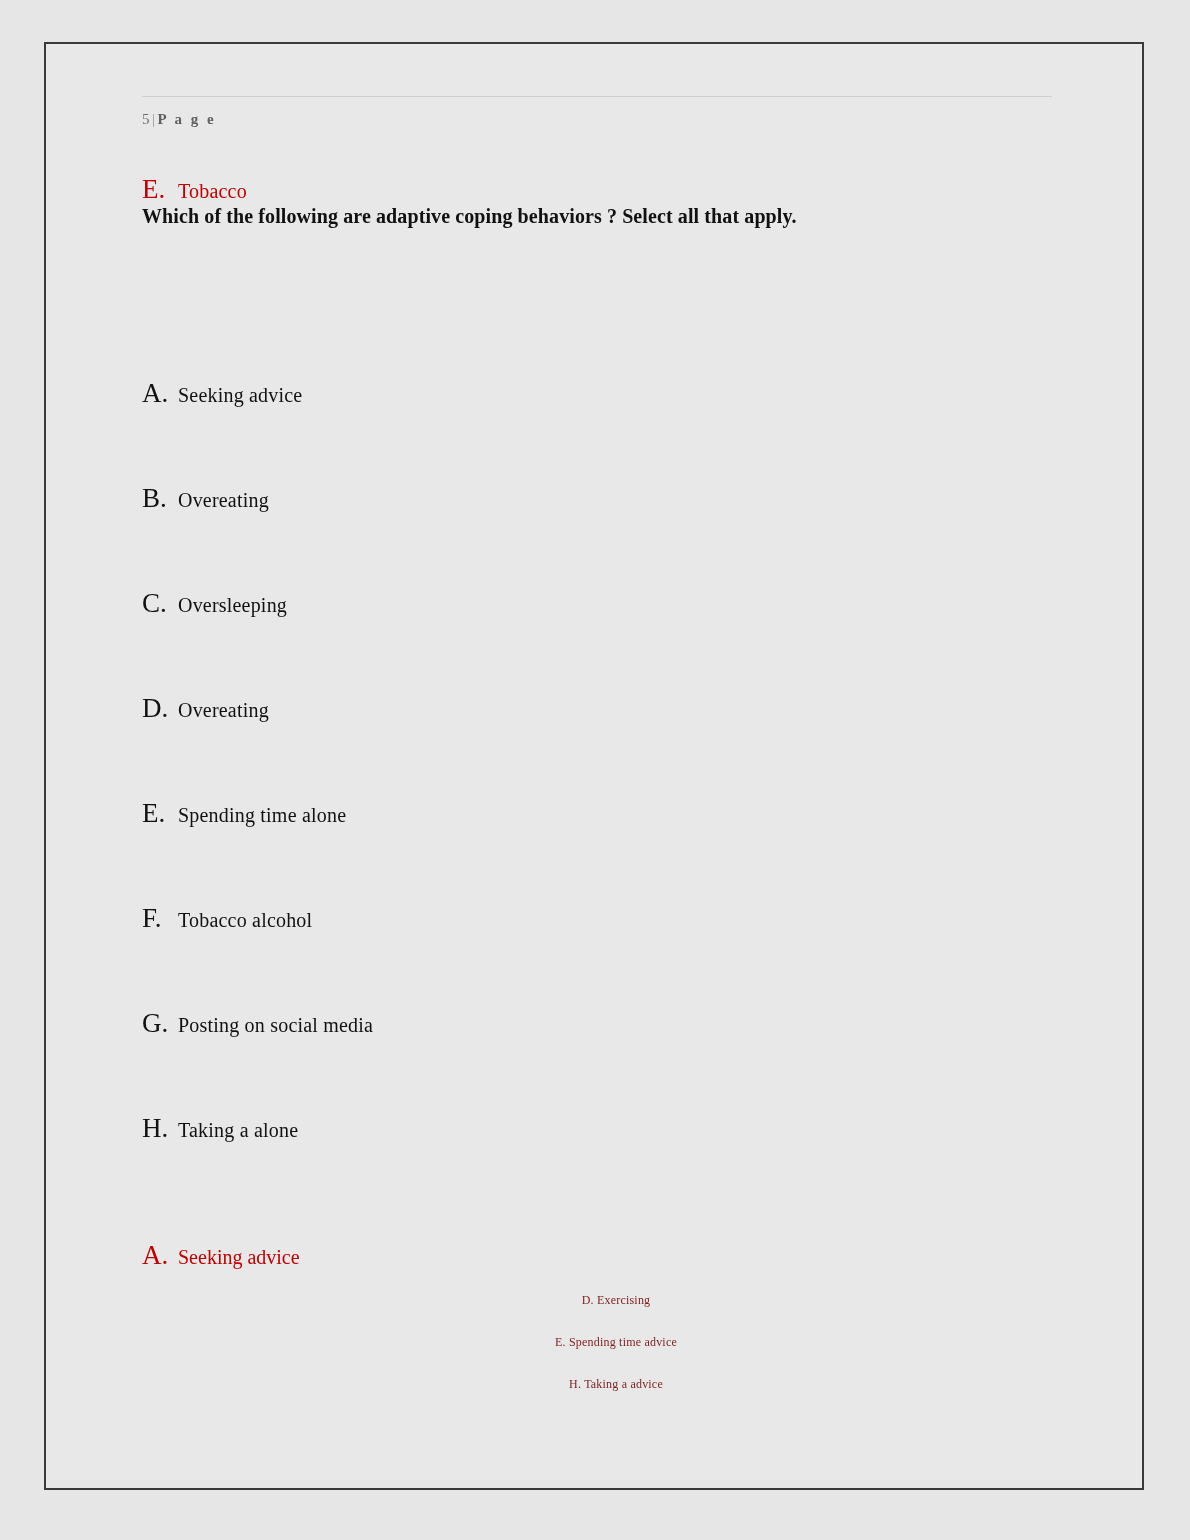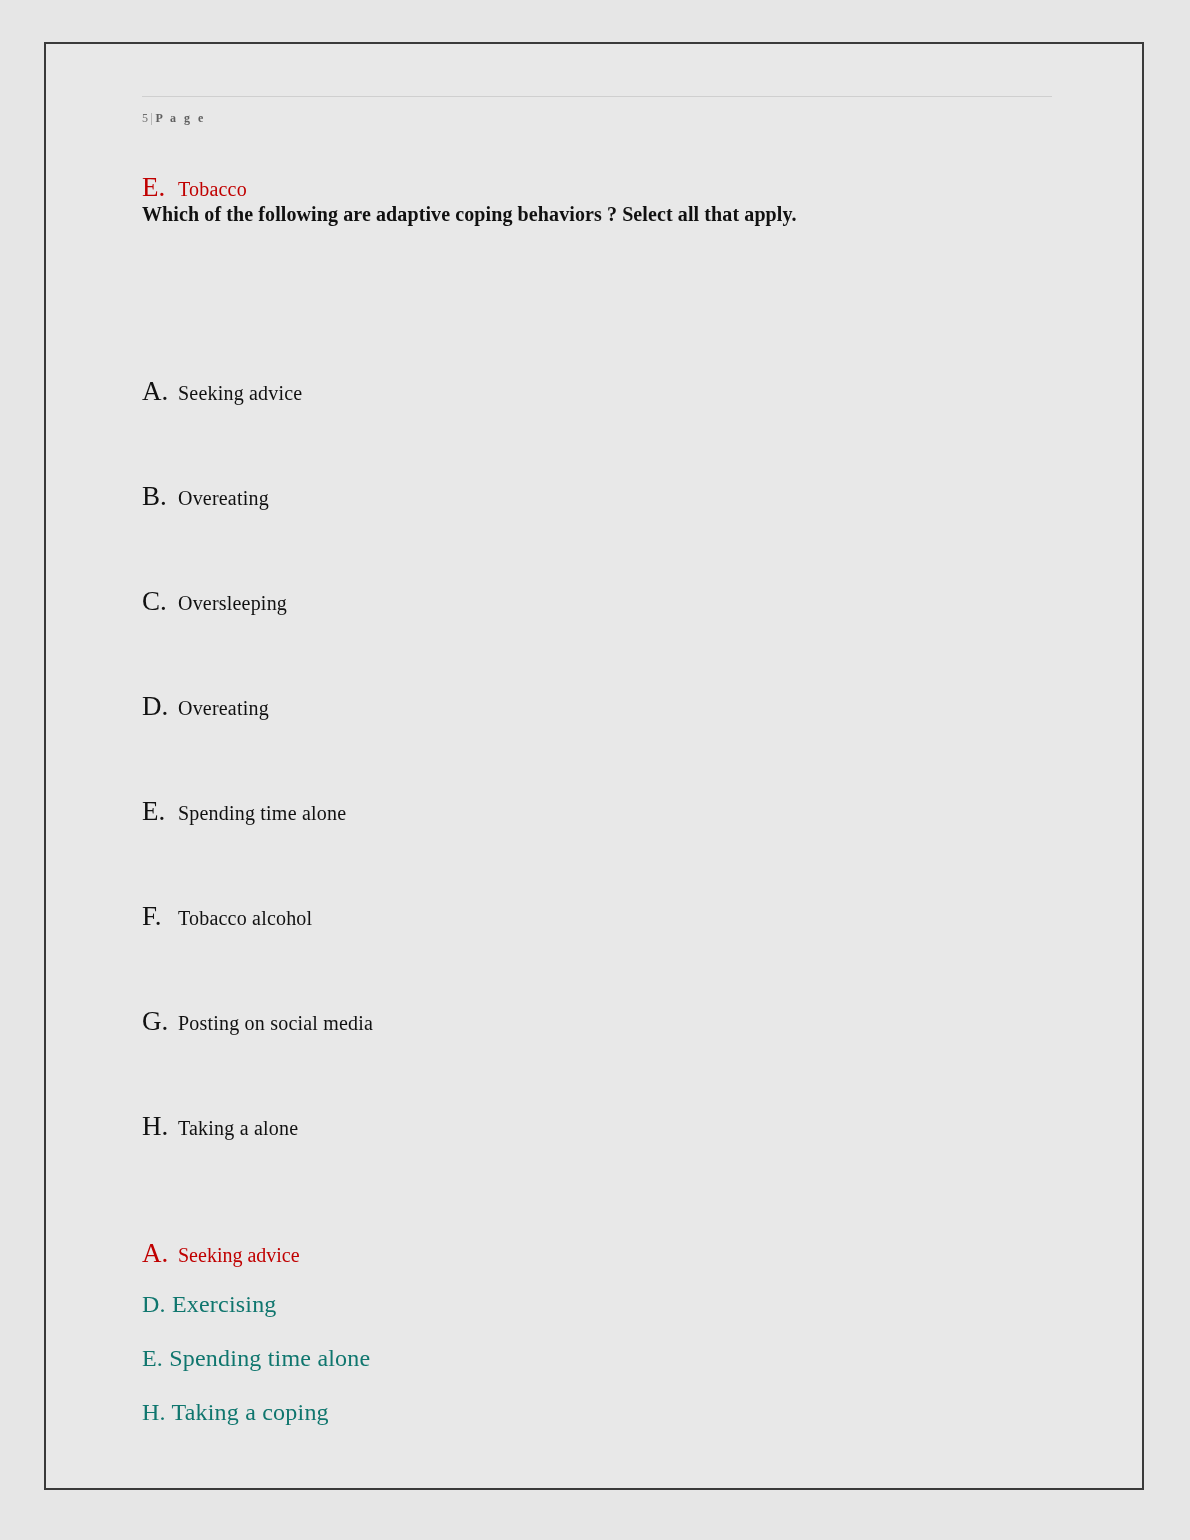--- a/index.html
+++ b/index.html
@@ -30,21 +30,21 @@
     right: 52px;
   }
   .header-rule {
     width: 910px;
     height: 1px;
     background: #cfcfcf;
     margin-bottom: 14px;
   }
   .page-num {
     font-family: "Liberation Serif", serif;
-    font-size: 12px;
+    font-size: 15px;
     color: #6f6f6f;
     letter-spacing: 0.5px;
     margin-bottom: 46px;
   }
   .page-num .pn-digit {
     font-weight: 400;
   }
   .page-num .pn-sep {
     color: #9a9a9a;
     padding: 0 2px;
@@ -111,24 +111,25 @@
     margin-bottom: 22px;
   }
   .answers .ans-first .letter {
     font-size: 27px;
     min-width: 36px;
   }
   .answers .ans-first .text {
     font-size: 20px;
   }
   .answers .ans {
-    color: #0f766e;
-    font-size: 24px;
+    color: #7f1d1d;
+    font-size: 12px;
     margin-bottom: 27px;
     letter-spacing: 0.2px;
+    text-align: center;
   }
 </style>
 </head>
 <body>
 
 <div class="page">
   <div class="page-inner">
 
     <div class="header-rule"></div>
 
@@ -184,18 +185,18 @@
       <span class="letter">H.</span>
       <span class="text">Taking a alone</span>
     </div>
 
     <div class="answers">
       <div class="ans-first">
         <span class="letter">A.</span>
         <span class="text">Seeking advice</span>
       </div>
       <div class="ans">D. Exercising</div>
-      <div class="ans">E. Spending time alone</div>
-      <div class="ans">H. Taking a coping</div>
+      <div class="ans">E. Spending time advice</div>
+      <div class="ans">H. Taking a advice</div>
     </div>
 
   </div>
 </div>
 
 </body></html>

